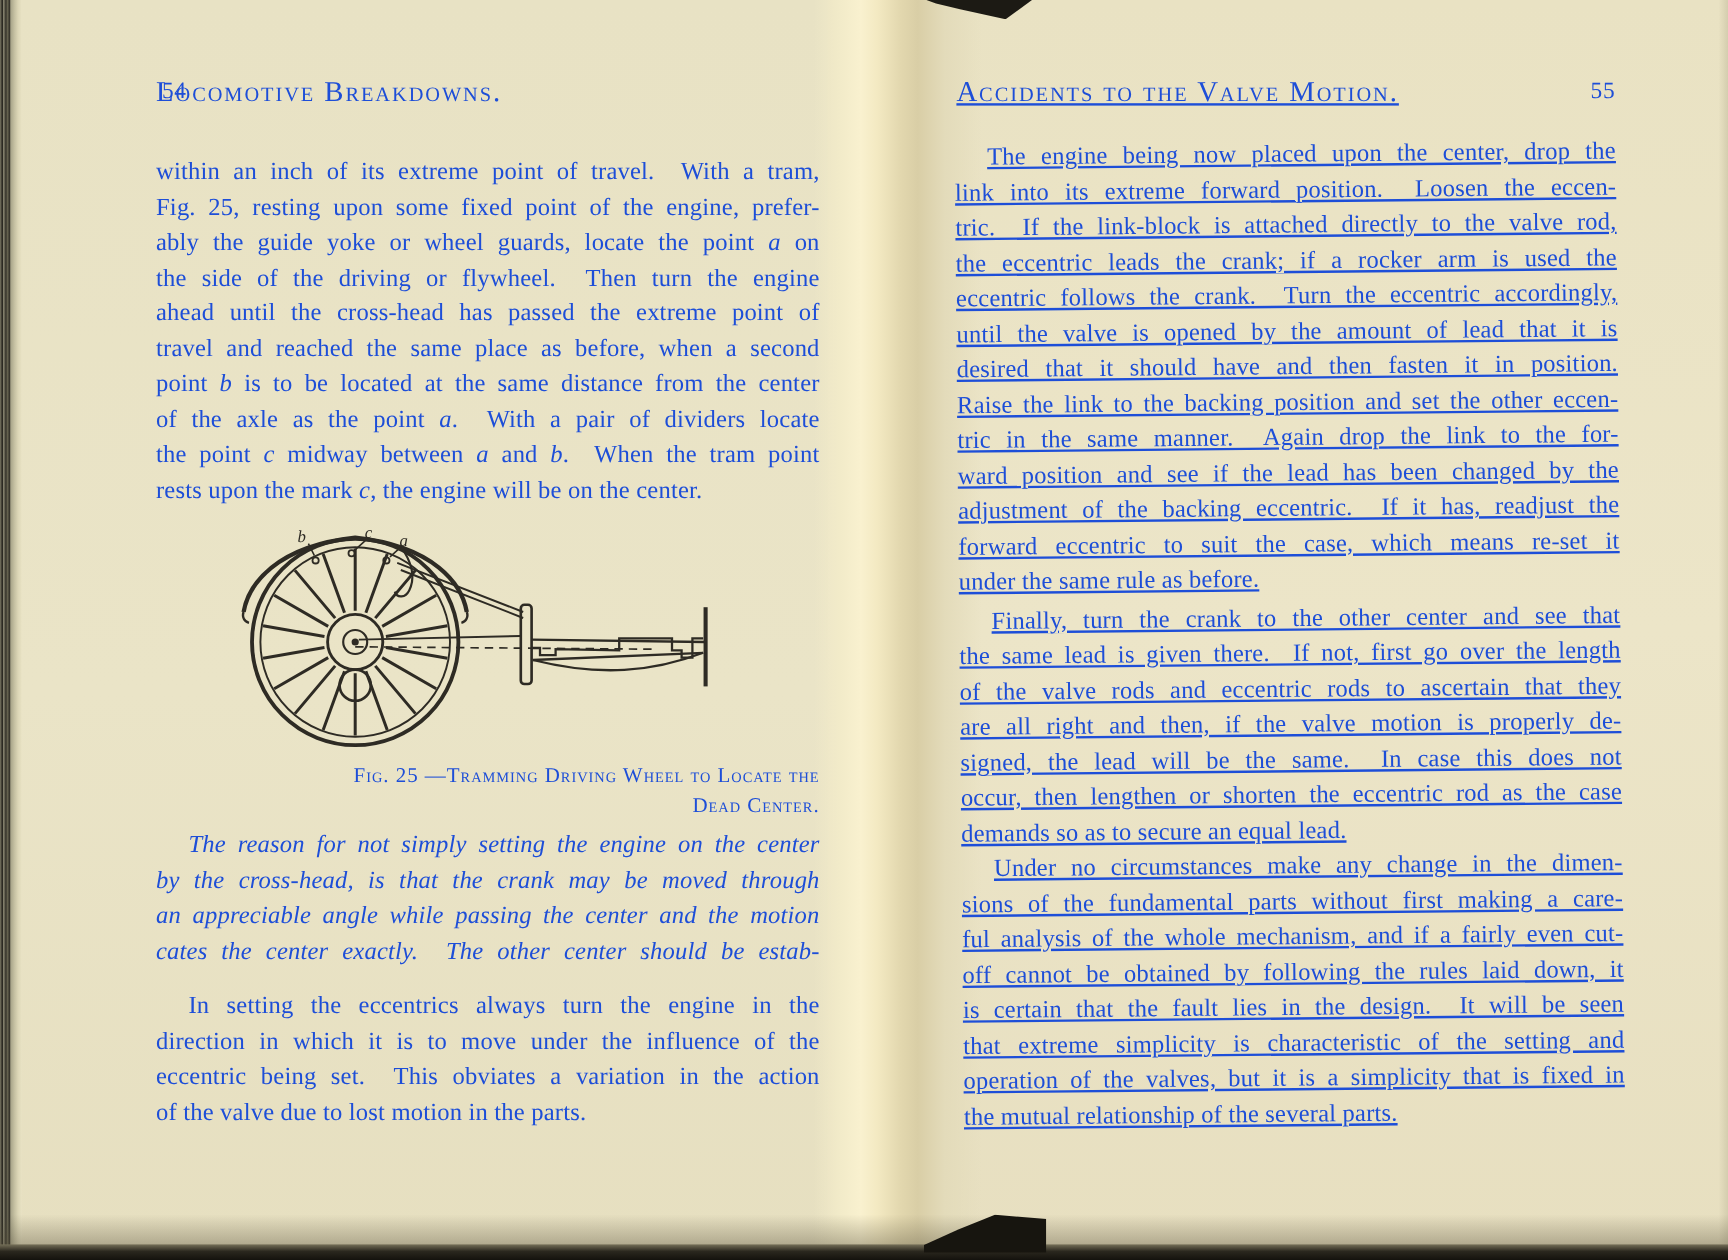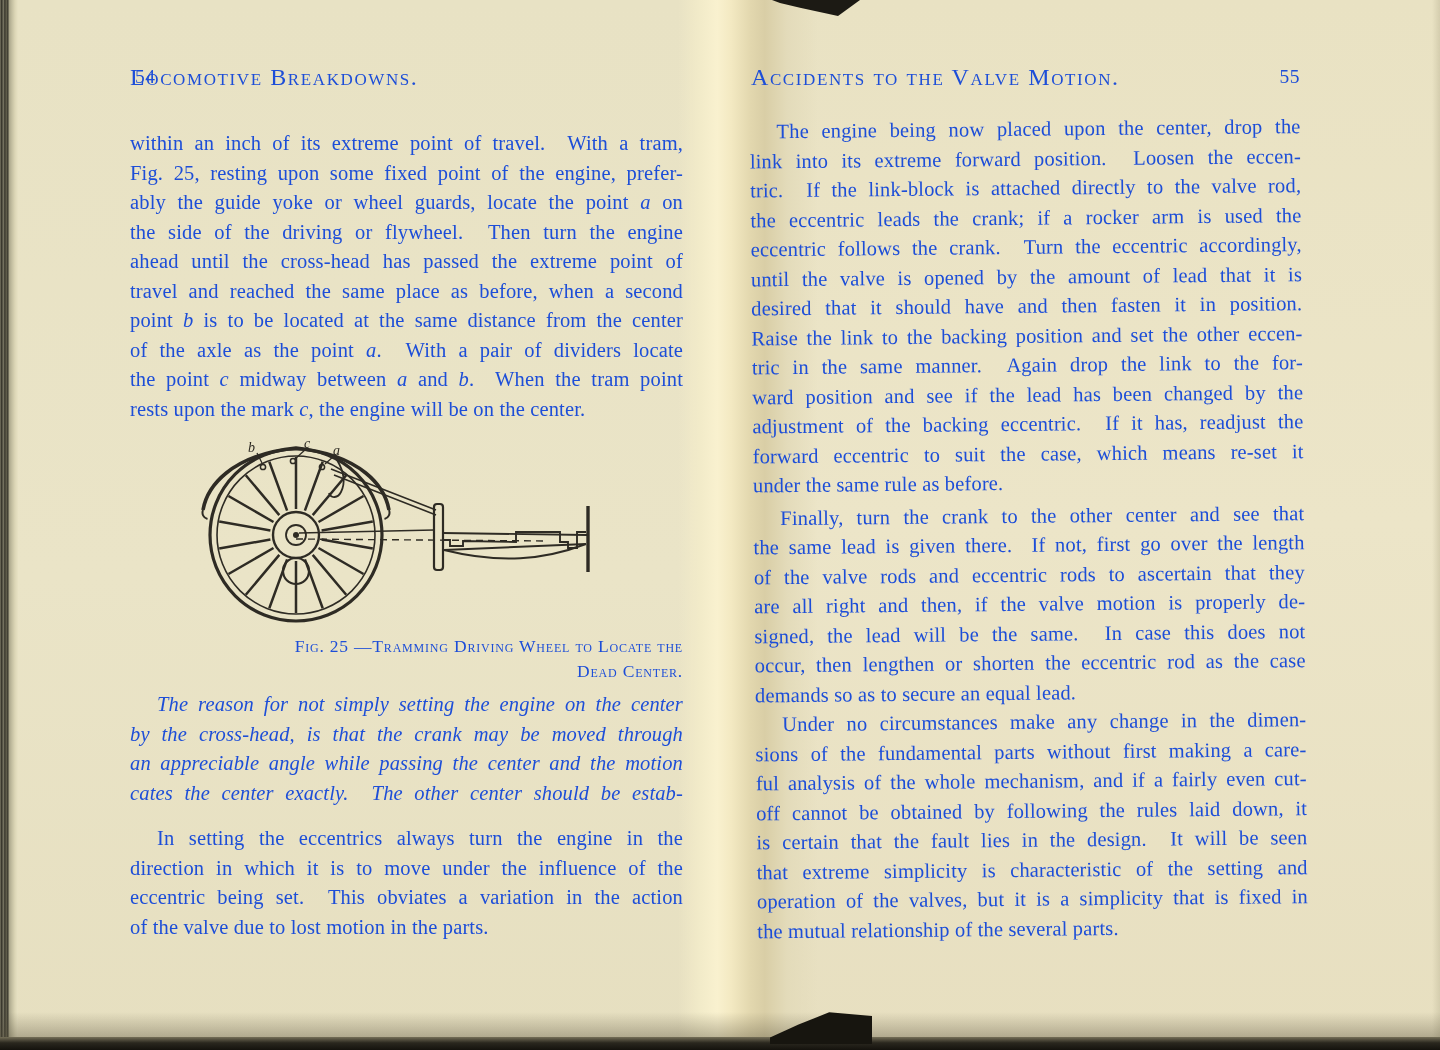--- a/index.html
+++ b/index.html
@@ -41,21 +41,21 @@
   .bottom-shadow{position:absolute;left:0;bottom:12px;width:1440px;height:26px;
     background:linear-gradient(180deg,rgba(70,64,46,0),rgba(86,79,58,.38));}
   .bottom-band{position:absolute;left:0;bottom:0;width:1440px;height:13px;
     background:linear-gradient(180deg,#756f58 0%,#2a271e 45%,#14120d 100%);}
   .edge-right{position:absolute;right:0;top:0;width:8px;height:1050px;
     background:linear-gradient(90deg,rgba(231,223,192,0),#d4cdae);}
 
   
   .page-col{position:absolute;top:64px;}
   .col-left{left:130px;width:553px;}
-  .col-right{left:751px;width:551px;}
+  .col-right{left:797px;width:551px;text-decoration:underline;}
 
   .running-row{position:relative;height:26px;line-height:26px;}
   .running-head{display:block;text-align:left;font-size:24px;
     font-variant:small-caps;letter-spacing:1.6px;}
   .pagenum{position:absolute;top:0;font-size:19.5px;letter-spacing:.5px;}
   .pagenum-left{left:5px;}
   .pagenum-right{right:2px;}
 
   .para{font-size:20.5px;line-height:29.5px;letter-spacing:.15px;}
   .para .line{text-align:justify;text-align-last:justify;white-space:normal;}

